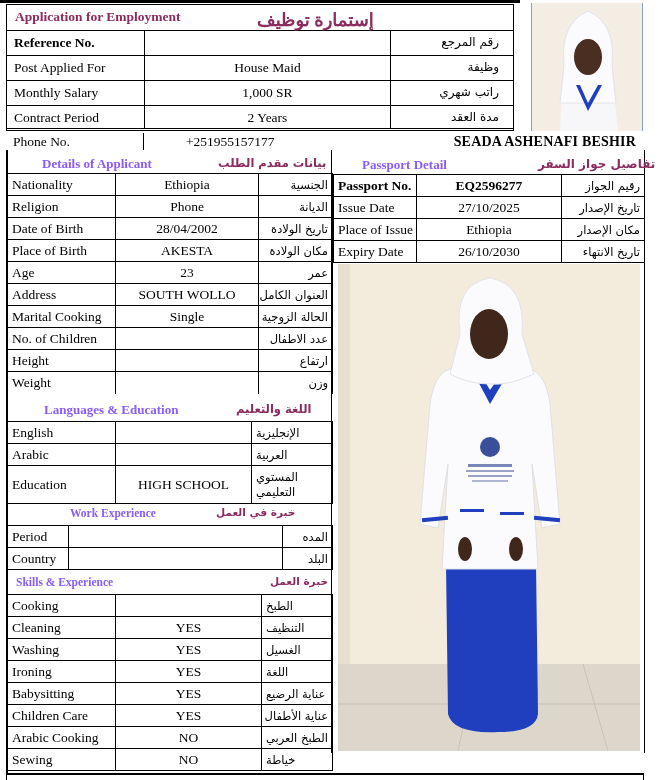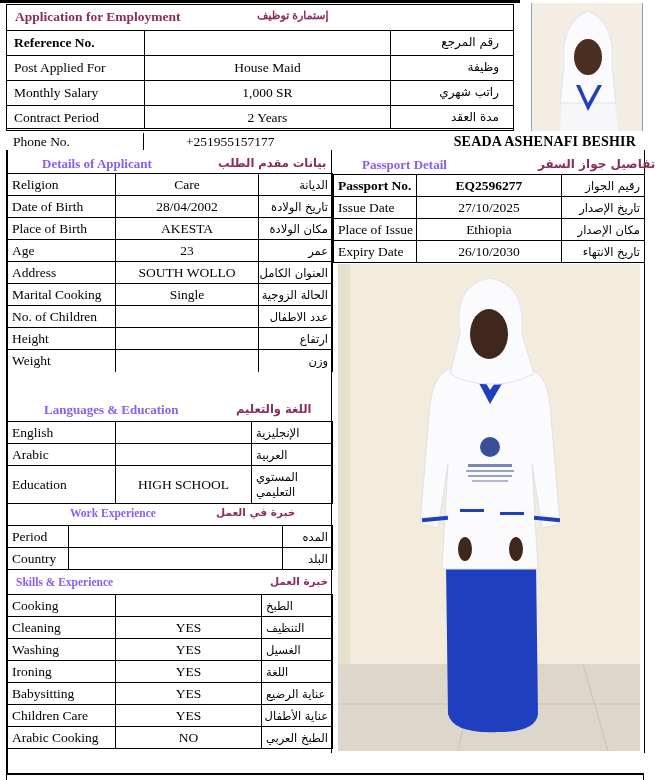--- a/index.html
+++ b/index.html
@@ -6,21 +6,21 @@
   html, body { width: 658px; height: 780px; background: #ffffff; overflow: hidden; }
   body { position: relative; font-family: "Liberation Serif", serif; color: #000; font-size: 13px; }
 
   .abs { position: absolute; }
   .topbar { left: 0; top: 0; width: 520px; height: 3px; background: #000; }
 
   
   .hdr-box { left: 6px; top: 4px; width: 508px; height: 127px; border: 1px solid #000; }
   .hdr-title-row { position: absolute; left: 0; top: 0; width: 100%; height: 26px; border-bottom: 1px solid #000; }
   .title-en { position: absolute; left: 8px; top: 4px; font-weight: bold; font-size: 13.5px; color: #8b2b5f; }
-  .title-ar { position: absolute; left: 250px; top: 4px; font-weight: bold; font-size: 11px; color: #8b2b5f; font-family: Liberation Sans, sans-serif; direction: rtl; }
+  .title-ar { position: absolute; left: 250px; top: 4px; font-weight: bold; font-size: 18px; color: #8b2b5f; font-family: Liberation Serif, serif; direction: rtl; }
   .hrow { position: absolute; left: 0; width: 100%; height: 25px; border-bottom: 1px solid #000; }
   .hrow .lab { position: absolute; left: 7px; top: 4px; font-size: 13.5px; }
   .hrow .val { position: absolute; left: 138px; width: 245px; top: 4px; text-align: center; font-size: 13.5px; }
   .hrow .ar  { position: absolute; right: 14px; top: 4px; font-size: 12px; font-family: "DejaVu Sans", sans-serif; direction: rtl; }
   .hrow .vline1 { position: absolute; left: 137px; top: 0; bottom: 0; width: 1px; background: #000; }
   .hrow .vline2 { position: absolute; left: 383px; top: 0; bottom: 0; width: 1px; background: #000; }
 
   .photo-head { left: 531px; top: 3px; width: 112px; height: 128px; border-left: 1px solid #8aa0c0; border-right: 1px solid #8aa0c0; background: #f3ede2; overflow: hidden; }
   .phone-lab { left: 7px; top: 0; font-size: 13.5px; }
   .phone-val { left: 180px; top: 0; font-size: 13.5px; }
@@ -100,23 +100,28 @@
 <span class="sec-hdr" style="left:42px; top:156px;">Details of Applicant</span>
 <span class="sec-ar" style="left:218px; top:156px;">بيانات مقدم الطلب</span>
 
 <table class="grid" style="left:7px; top:173px; width:325px;">
   <colgroup>
       <col style="width:108px">
       <col style="width:143px">
       <col style="width:74px">
     </colgroup>
   <tbody>
+      <tr>
+        <td>Nationality</td>
+        <td class="v">Ethiopia</td>
+        <td class="ar">الجنسية</td>
+      </tr>
   <tr>
         <td>Religion</td>
-        <td class="v">Care</td>
+        <td class="v">Phone</td>
         <td class="ar">الديانة</td>
       </tr>
   <tr>
         <td>Date of Birth</td>
         <td class="v">28/04/2002</td>
         <td class="ar">تاريخ الولادة</td>
       </tr>
   <tr>
         <td>Place of Birth</td>
         <td class="v">AKESTA</td>
@@ -245,20 +250,25 @@
       </tr>
   <tr>
         <td style="height:20px;">Children Care</td>
         <td class="v">YES</td>
         <td class="ar-l">عناية الأطفال</td>
       </tr>
   <tr>
         <td style="height:20px;">Arabic Cooking</td>
         <td class="v">NO</td>
         <td class="ar-l">الطبخ العربي</td>
+      </tr>
+  <tr>
+        <td style="height:20px;">Sewing</td>
+        <td class="v">NO</td>
+        <td class="ar-l">خياطة</td>
       </tr>
 </tbody>
   </table>
 
 <div class="abs" style="left:331px; top:150px; width:1px; height:603px; background:#000;"></div>
 <div class="abs" style="left:644px; top:150px; width:1px; height:603px; background:#000;"></div>
 <span class="sec-hdr" style="left:362px; top:157px;">Passport Detail</span>
 <span class="sec-ar" style="left:538px; top:157px; font-size:12px;">تفاصيل جواز السفر</span>
 
 <table class="grid" style="left:333px; top:174px; width:311px;">

